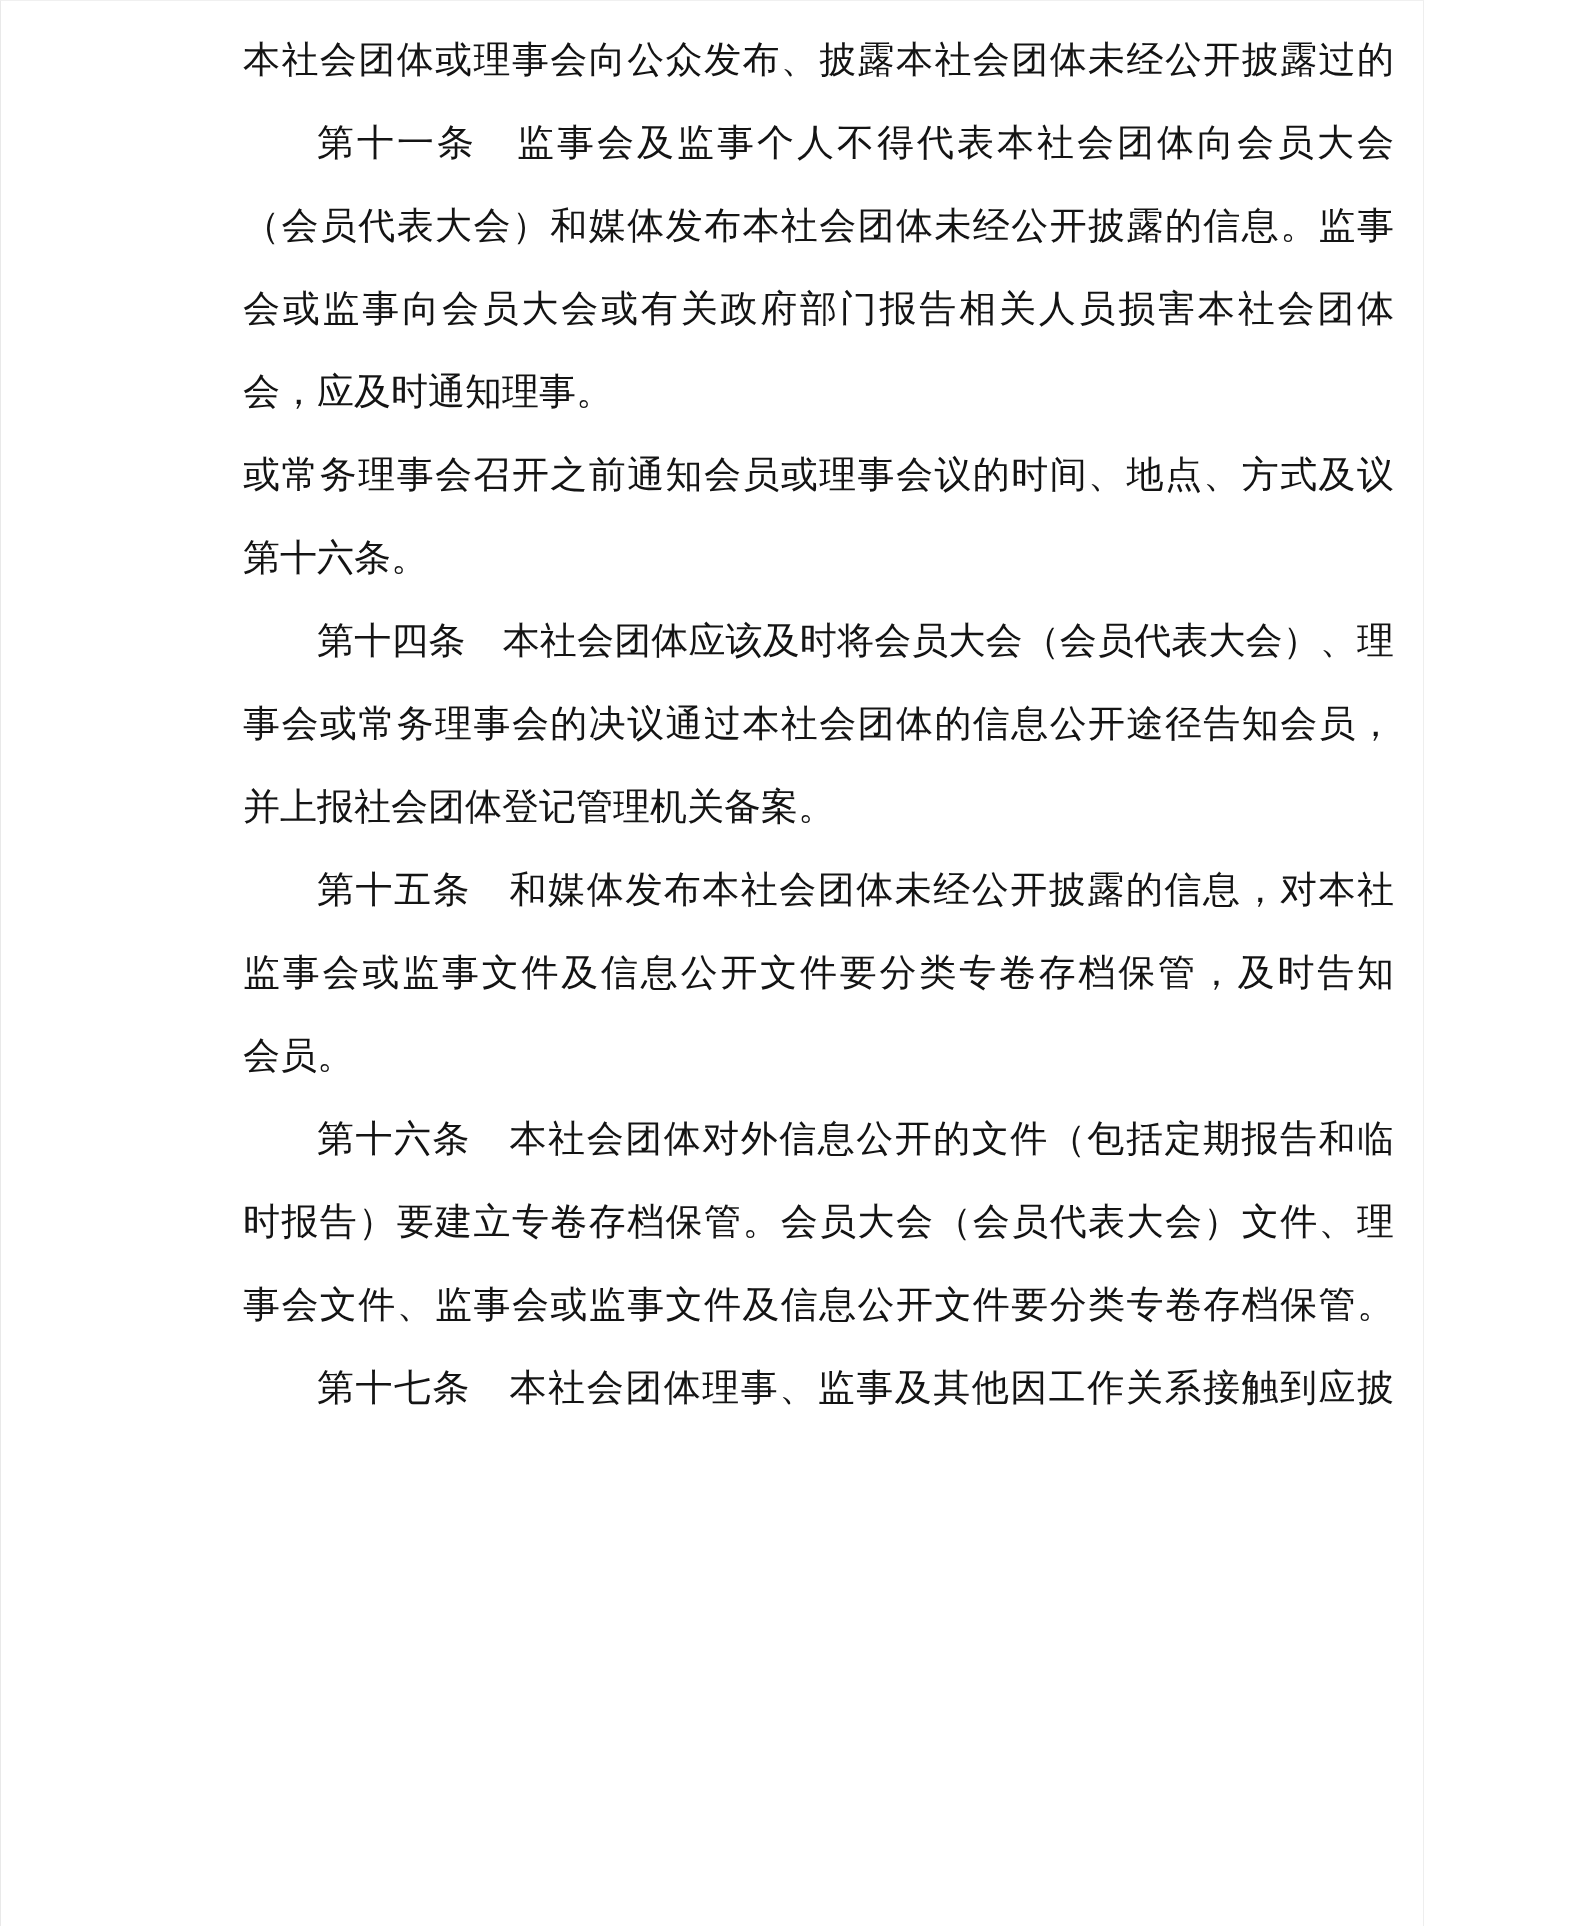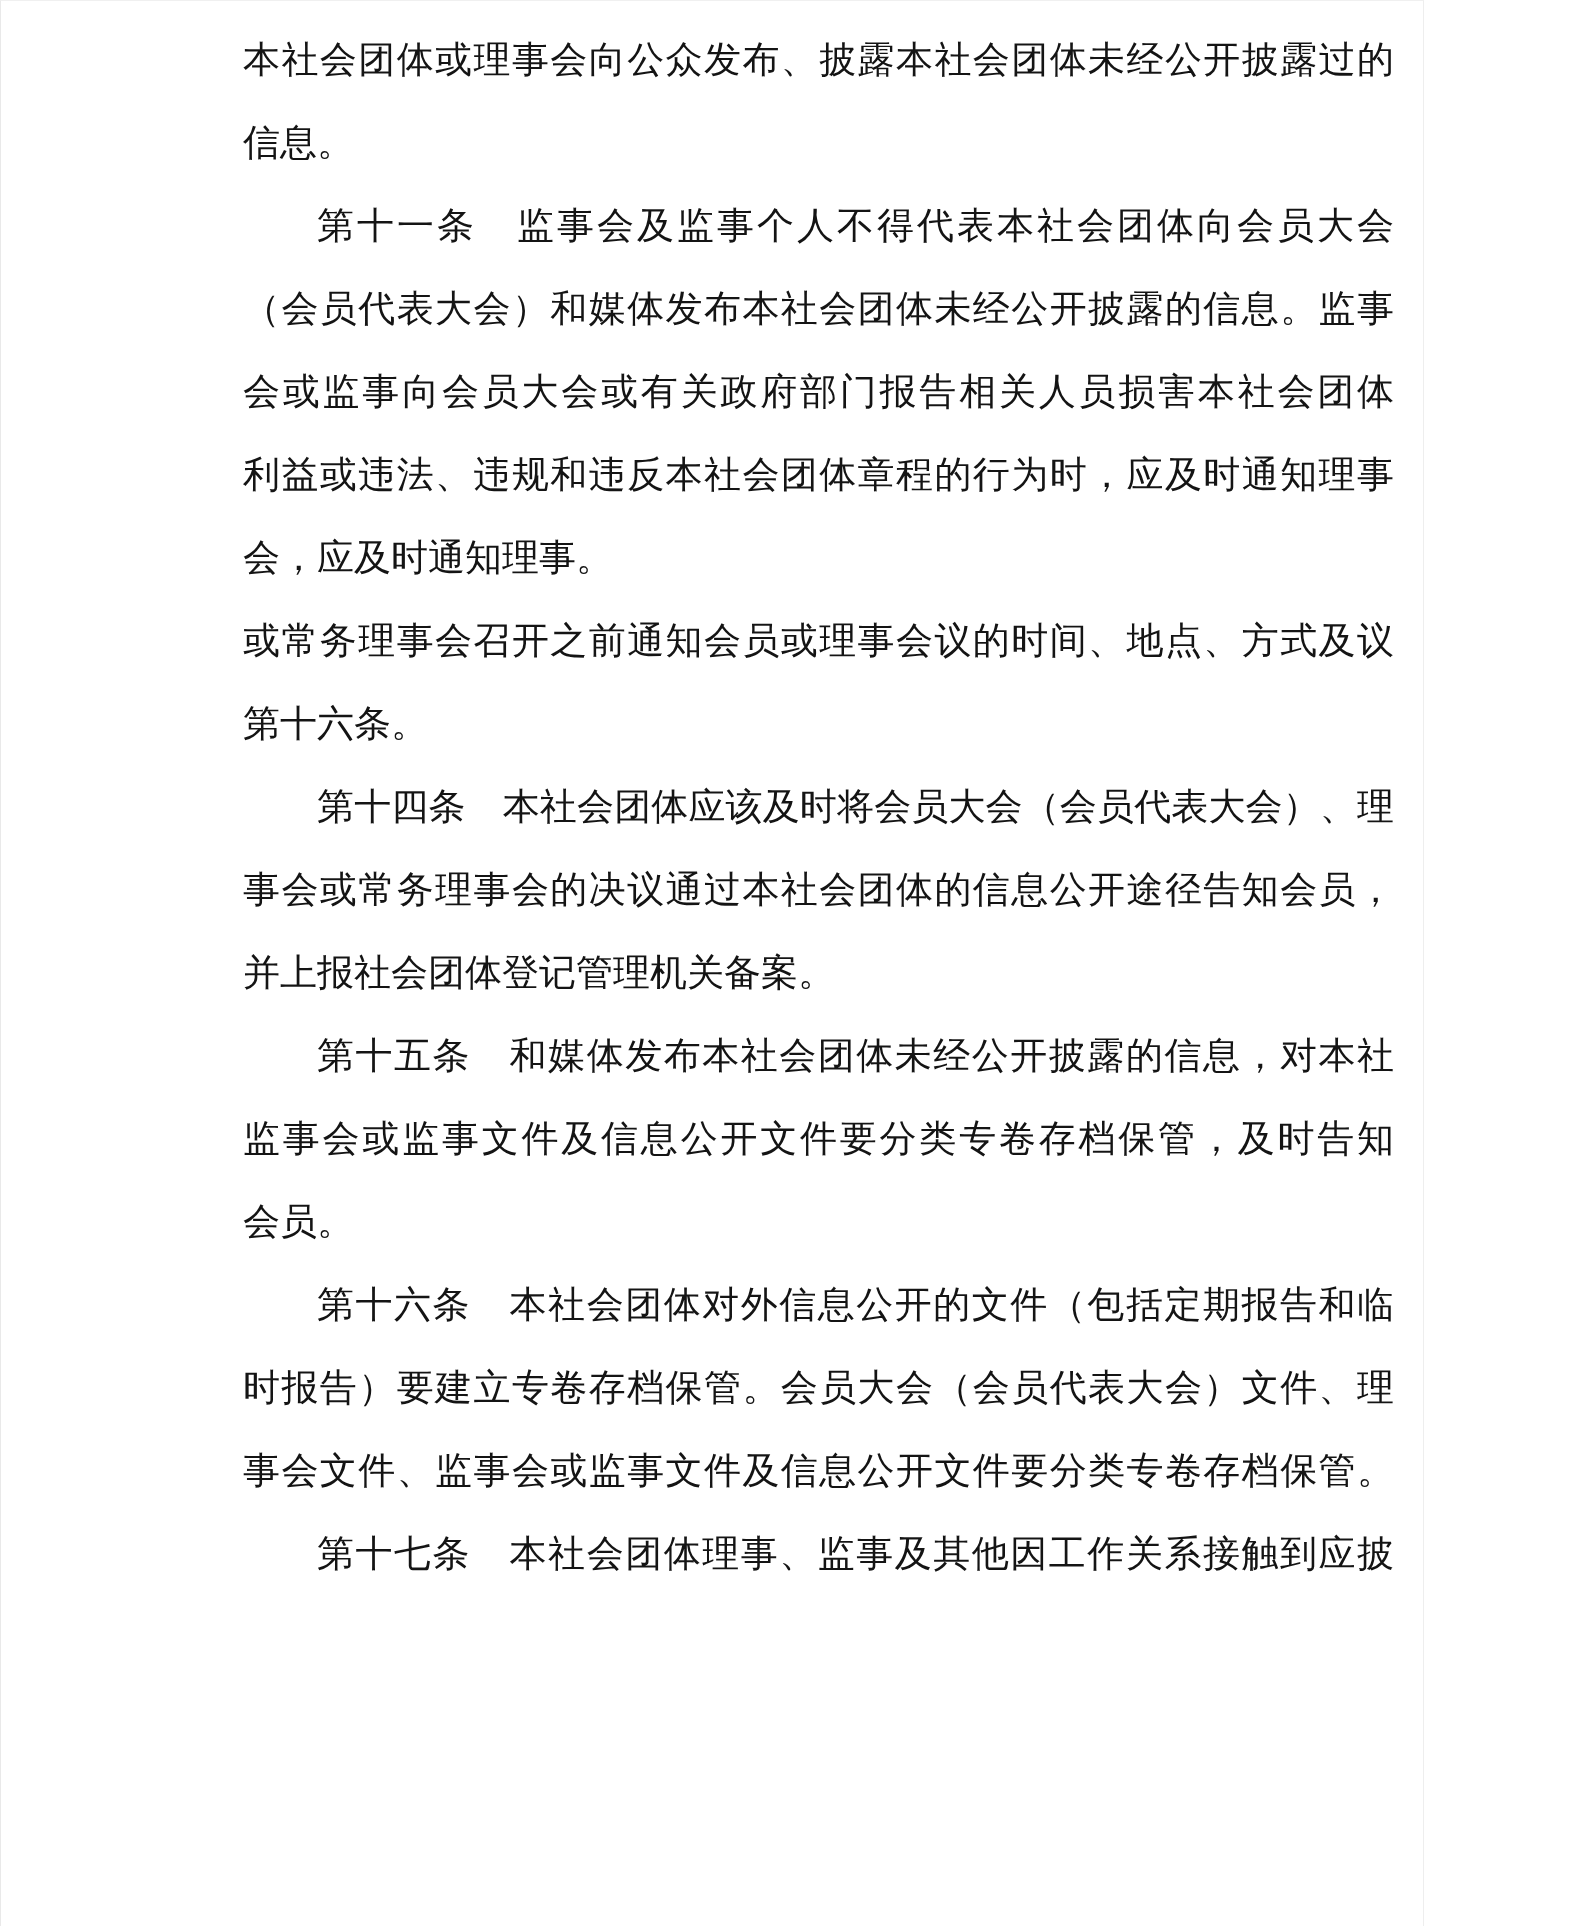--- a/index.html
+++ b/index.html
@@ -48,28 +48,26 @@
   }
 </style>
 </head>
 <body>
 
 <div class="page">
   <div class="text-block">
 
     <div class="paragraph">
       <div class="line fill">本社会团体或理事会向公众发布、披露本社会团体未经公开披露过的</div>
-      <div class="line">信息。</div>
     </div>
 
     <div class="paragraph">
       <div class="line fill indent">第十一条　监事会及监事个人不得代表本社会团体向会员大会</div>
       <div class="line fill">（会员代表大会）和媒体发布本社会团体未经公开披露的信息。监事</div>
       <div class="line fill">会或监事向会员大会或有关政府部门报告相关人员损害本社会团体</div>
-      <div class="line fill">利益或违法、违规和违反本社会团体章程的行为时，应及时通知理事</div>
       <div class="line">会，应及时通知理事。</div>
     </div>
 
 
     <div class="paragraph">
       <div class="line fill">或常务理事会召开之前通知会员或理事会议的时间、地点、方式及议</div>
       <div class="line">第十六条。</div>
     </div>
 
     <div class="paragraph">

